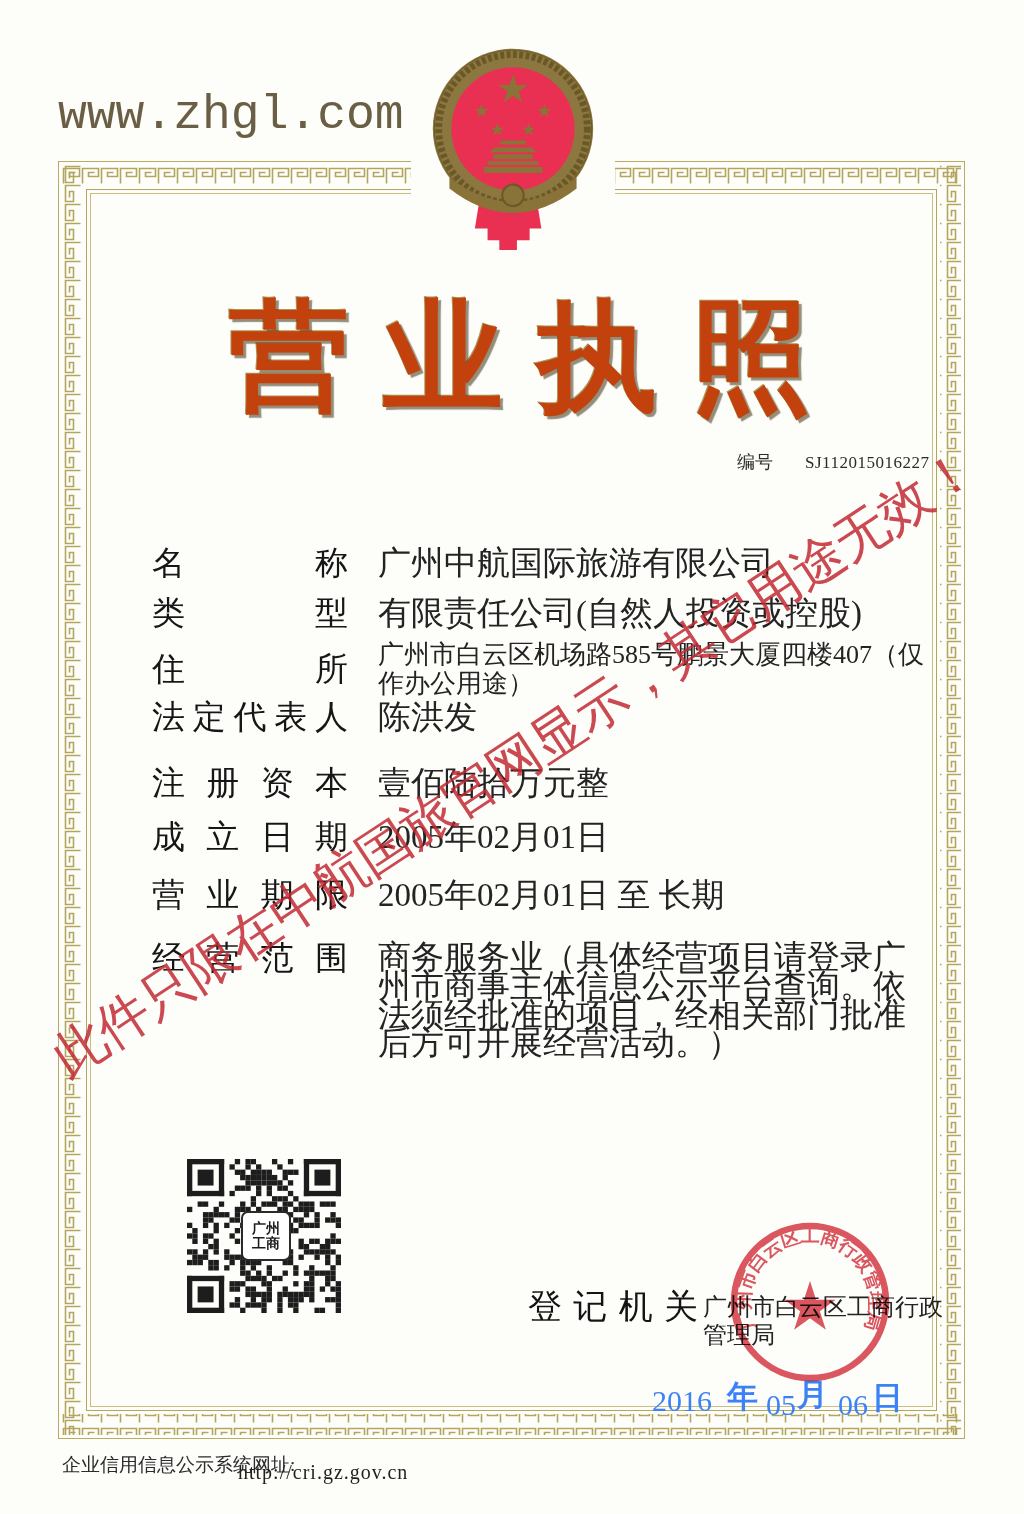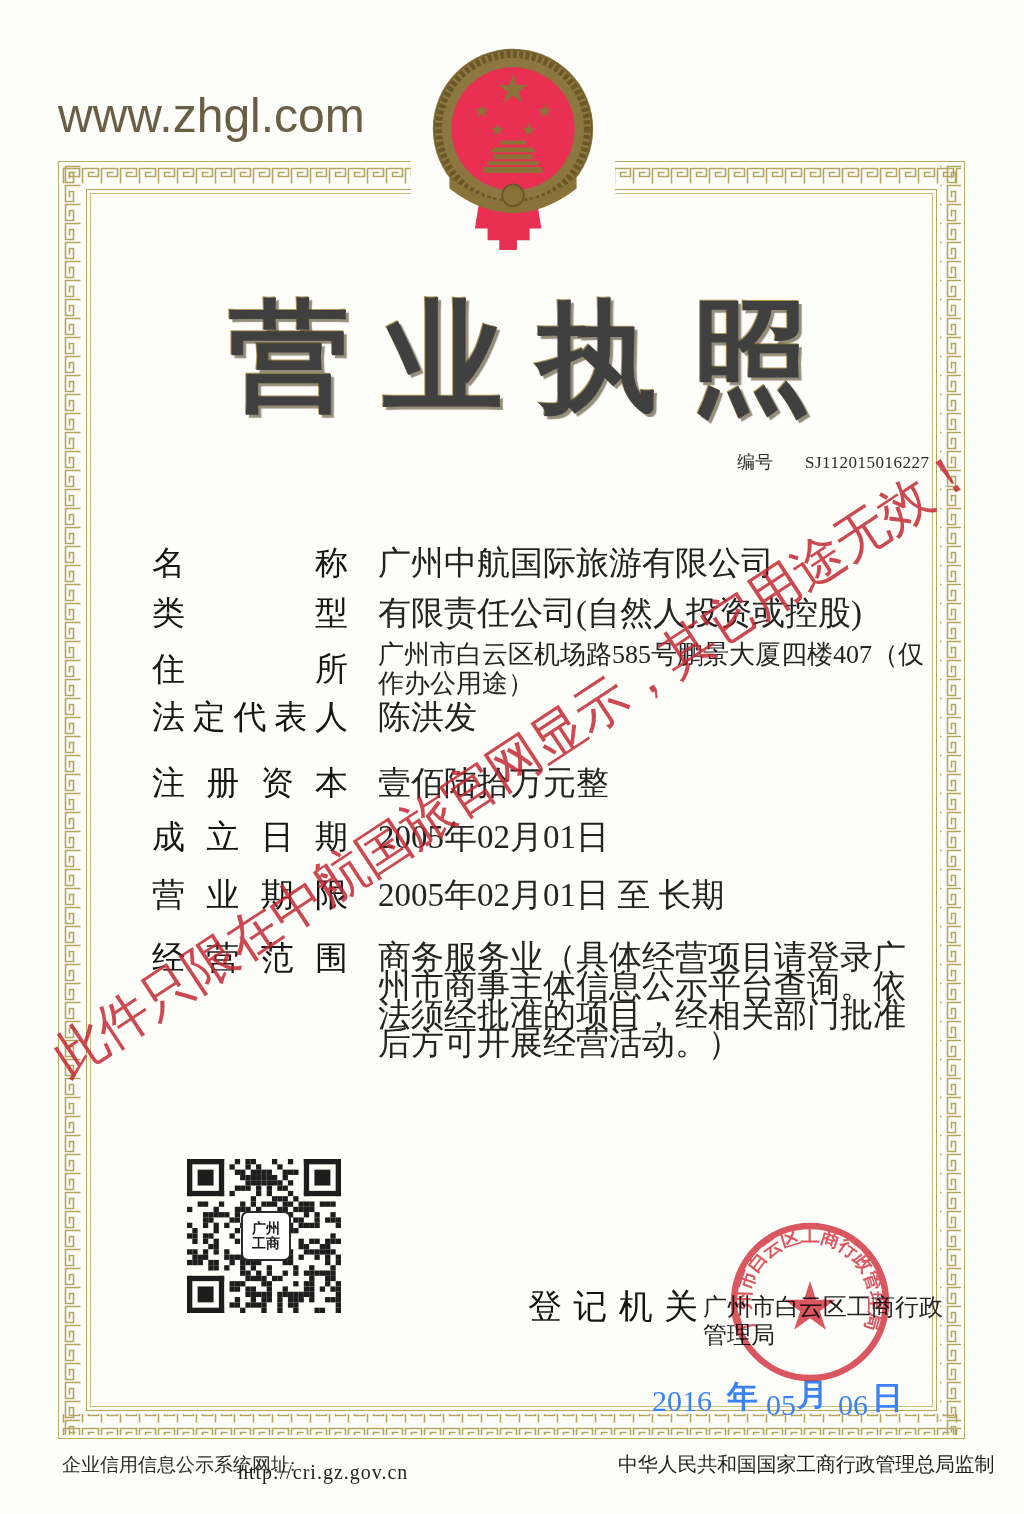--- a/index.html
+++ b/index.html
@@ -4,34 +4,34 @@
 <style>
   html,body{margin:0;padding:0;background:#888;}
   .page{
     position:relative;width:1024px;height:1514px;margin:0 auto;
     background:#fdfdfa;overflow:hidden;
     font-family:"Liberation Serif","DejaVu Serif",serif;color:#222;
   }
   
   .www{
     position:absolute;left:58px;top:88px;font-size:48px;
-    font-family:Liberation Sans, sans-serif;
+    font-family:Liberation Mono, monospace;
     color:#6a5e44;letter-spacing:0px;
   }
   
   .frame{position:absolute;left:58px;top:161px;width:905px;height:1276px;border:1px solid #b9ab66;}
   .frame .band{position:absolute;left:3px;top:3px;}
   .frame .inner1{position:absolute;left:27px;top:27px;right:27px;bottom:27px;border:1px solid #b3a55e;}
   .frame .inner2{position:absolute;left:31px;top:31px;right:31px;bottom:31px;border:1px solid #cabe7e;}
   .band-gap{position:absolute;left:411px;top:157px;width:204px;height:42px;background:#fdfdfa;}
   .emblem{position:absolute;left:420px;top:33px;width:186px;height:222px;}
   
   .title{
     position:absolute;left:229px;top:298px;font-size:120px;font-weight:bold;
-    letter-spacing:34px;white-space:nowrap;line-height:1;color:#404040;
+    letter-spacing:34px;white-space:nowrap;line-height:1;color:#c2410c;
     text-shadow:3px 3px 1px rgba(62,50,16,0.55), -1px -1px 0 #ad9759;
   }
   .serial{position:absolute;left:737px;top:450px;font-size:18px;color:#2b2b2b;}
   .serial .val{margin-left:32px;font-size:17px;letter-spacing:0.5px;}
   .credit{position:absolute;left:497px;top:480px;font-size:22px;color:#1f1f1f;}
   .credit .val{margin-left:20px;letter-spacing:0.5px;}
   
   .flabel{
     position:absolute;left:152px;width:196px;font-size:33px;color:#161616;
     display:flex;justify-content:space-between;line-height:1.05;
@@ -558,15 +558,14 @@
     </defs>
     <text font-size="19" font-weight="bold" fill="#d63a45" font-family="'Liberation Serif','DejaVu Serif',serif" letter-spacing="-0.5">
       <textPath href="#sealArc" startOffset="0">广州市白云区工商行政管理局</textPath>
     </text>
   </svg>
 
   <div class="diagonal">此件只限在中航国旅官网显示，其它用途无效！</div>
 
   <div class="foot-left-label">企业信用信息公示系统网址:</div>
   <div class="foot-left-url">http://cri.gz.gov.cn</div>
-  <div class="foot-right">中华人民共和国国家工商行政管理总局监制</div>
 
 </div>
 
 </body></html>

